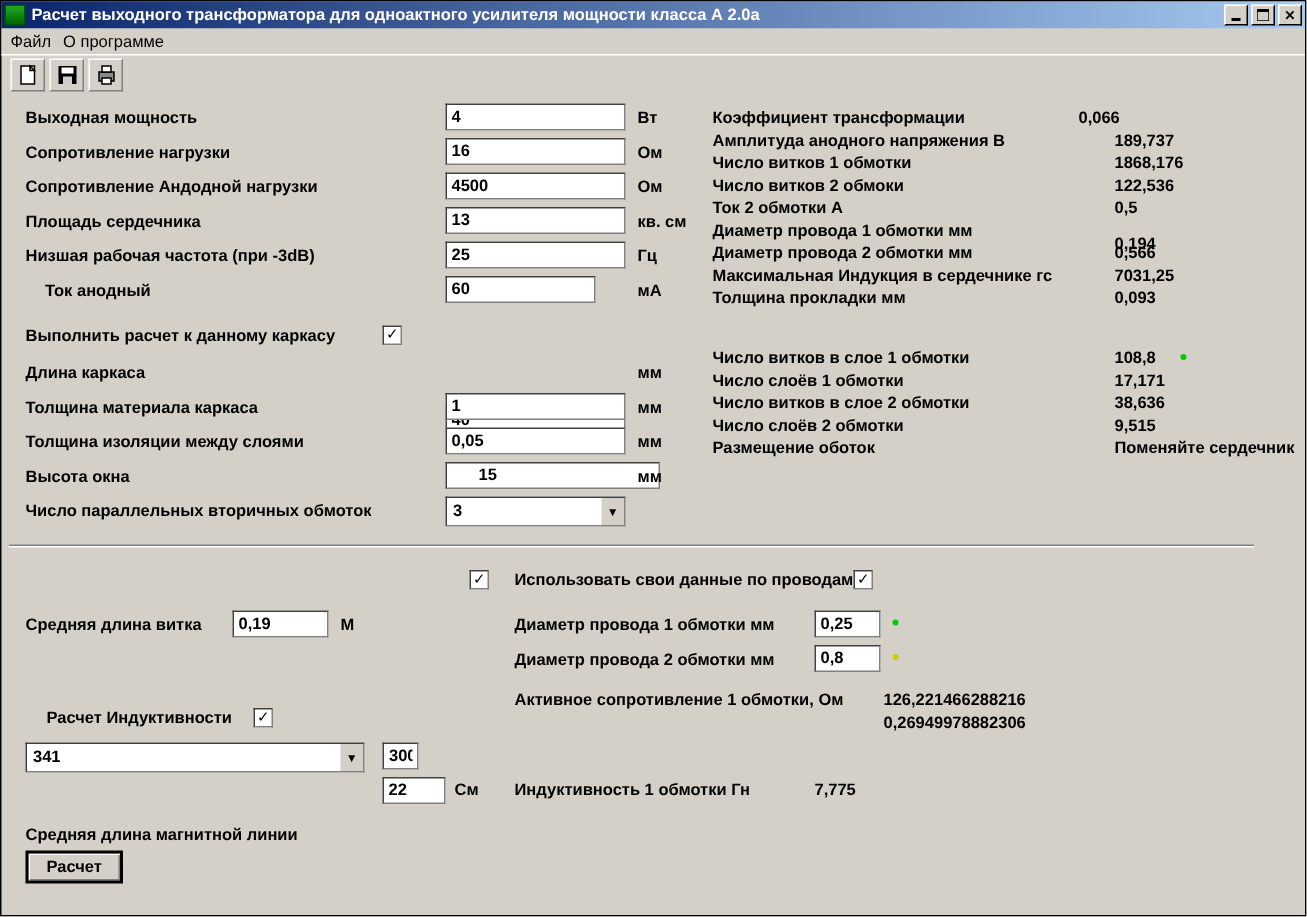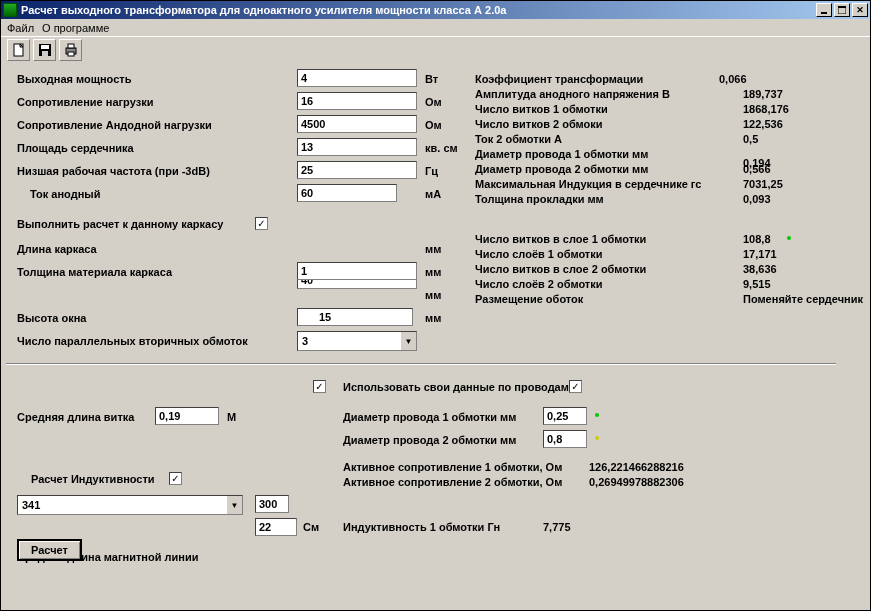--- a/index.html
+++ b/index.html
@@ -212,24 +212,26 @@
     <div class="cb" style="left:254px;top:154px">✓</div>
 
     <div class="abs lbl" style="left:16px;top:180px">Длина каркаса</div>
     <input class="inp" style="left: 296px; top: 176px; width: 120px; margin-top: 32px;" value="40">
     <div class="abs lbl" style="left:424px;top:180px">мм</div>
 
     <div class="abs lbl" style="left:16px;top:203px">Толщина материала каркаса</div>
     <input class="inp" style="left: 296px; top: 199px; width: 120px;" value="1">
     <div class="abs lbl" style="left:424px;top:203px">мм</div>
 
+    <div class="abs lbl" style="left:16px;top:226px">Толщина изоляции между слоями</div>
+    <input class="inp" style="left: 296px; top: 222px; width: 120px;" value="0,05">
     <div class="abs lbl" style="left:424px;top:226px">мм</div>
 
     <div class="abs lbl" style="left:16px;top:249px">Высота окна</div>
-    <input class="inp" style="left: 296px; top: 245px; width: 116px; padding-left: 21px;" value="15">
+    <input class="inp" style="left: 296px; top: 245px; width: 143px; padding-left: 21px;" value="15">
     <div class="abs lbl" style="left:424px;top:249px">мм</div>
 
     <div class="abs lbl" style="left:16px;top:272px">Число параллельных вторичных обмоток</div>
     <div class="dd" style="left:296px;top:268px;width:120px">
       <span>3</span>
       <div class="arrow">▼</div>
     </div>
 
     <div class="abs lbl" style="left:474px;top:10px">Коэффициент трансформации</div>
     <div class="abs val" style="left:718px;top:10px">0,066</div>
@@ -289,36 +291,35 @@
     <input class="inp" style="left: 542px; top: 344px; width: 44px;" value="0,25">
     <div class="dot" style="left:594px;top:350px;background:#0c0"></div>
 
     <div class="abs lbl" style="left:342px;top:371px">Диаметр провода 2 обмотки мм</div>
     <input class="inp" style="left: 542px; top: 367px; width: 44px;" value="0,8">
     <div class="dot" style="left:594px;top:373px;background:#cc0"></div>
 
     <div class="abs lbl" style="left:342px;top:398px">Активное сопротивление 1 обмотки, Ом</div>
     <div class="abs val" style="left:588px;top:398px">126,221466288216</div>
 
-    <div class="abs lbl" style="left:342px;top:413px">Активное сопротивление 2 обмотки, Ом</div>
     <div class="abs val" style="left:588px;top:413px">0,26949978882306</div>
 
     <div class="abs lbl" style="left:30px;top:410px">Расчет Индуктивности</div>
     <div class="cb" style="left:168px;top:409px">✓</div>
 
     <div class="dd" style="left:16px;top:432px;width:226px">
       <span>341</span>
       <div class="arrow">▼</div>
     </div>
 
-    <input class="inp" style="left: 254px; top: 432px; width: 34px;" value="300">
+    <input class="inp" style="left: 254px; top: 432px; width: 24px;" value="300">
     <input class="inp" style="left: 254px; top: 455px; width: 42px;" value="22">
     <div class="abs lbl" style="left:302px;top:458px">См</div>
 
     <div class="abs lbl" style="left:16px;top:488px">Средняя длина магнитной линии</div>
 
     <div class="abs lbl" style="left:342px;top:458px">Индуктивность 1 обмотки Гн</div>
     <div class="abs val" style="left:542px;top:458px">7,775</div>
 
-    <button class="btn" style="left:16px;top:476px">Расчет</button>
+    <button class="btn" style="left:16px;top:504px">Расчет</button>
 
   </div>
 </div>
 
 </body></html>

